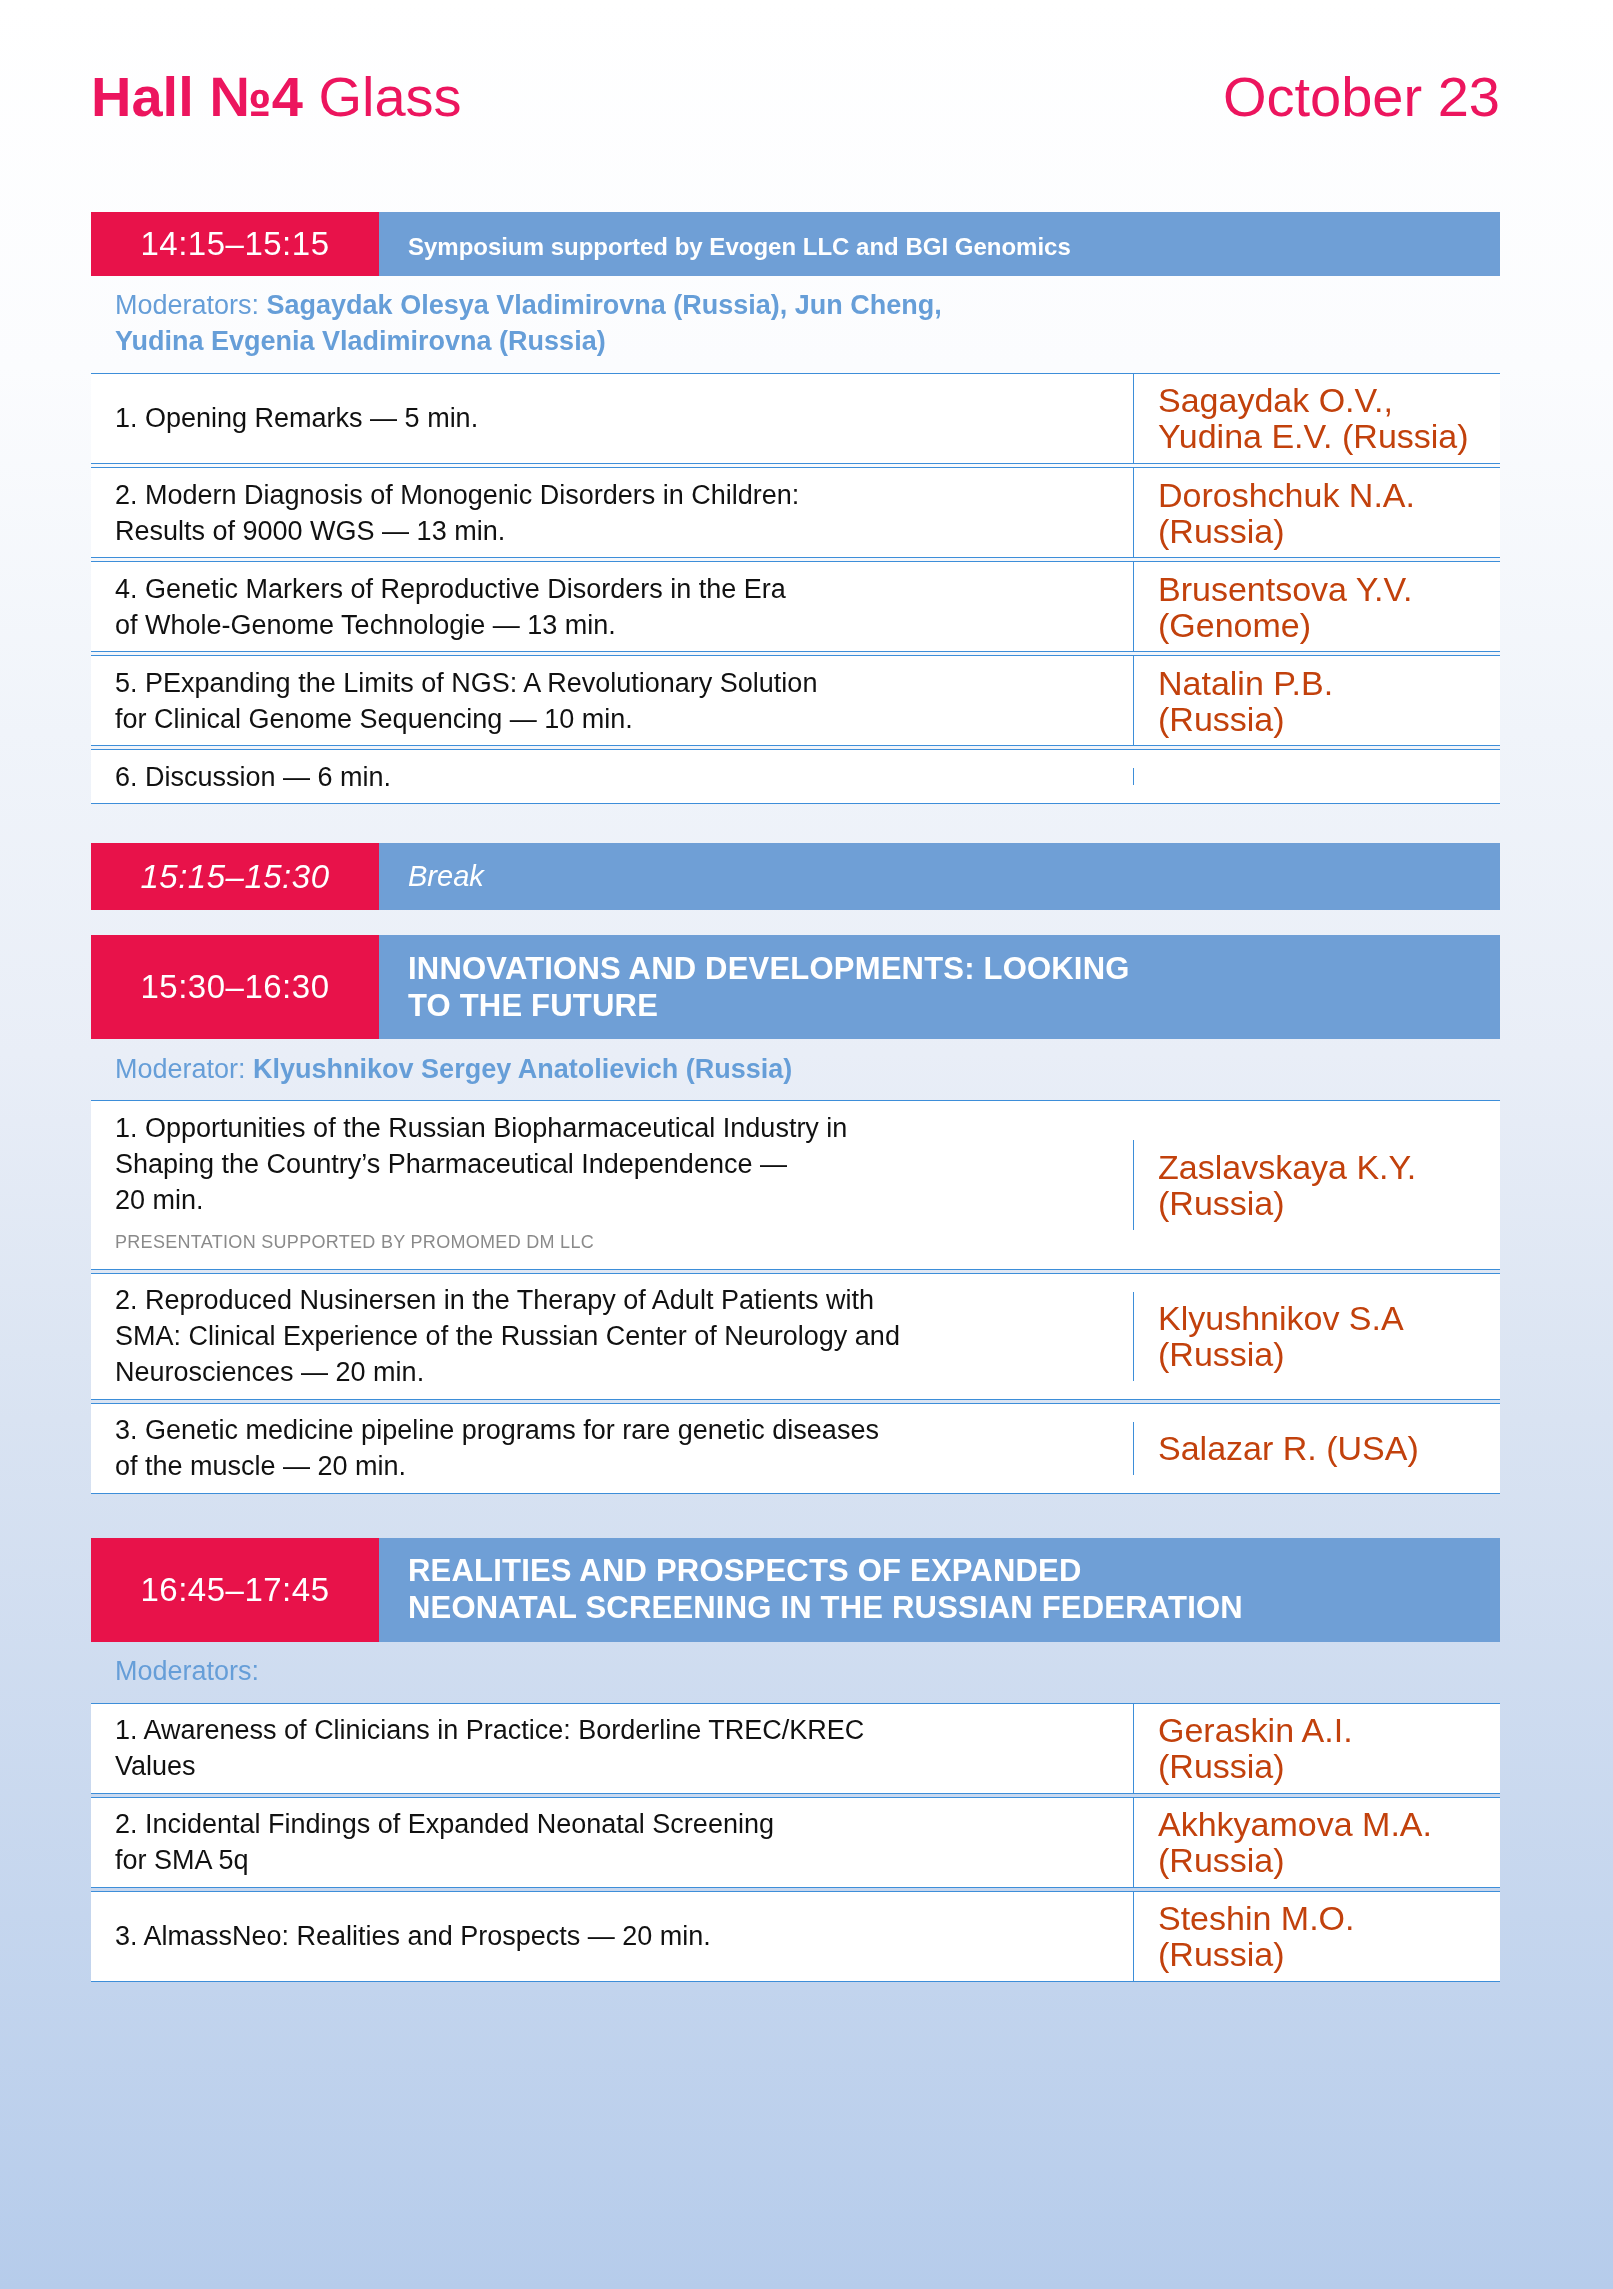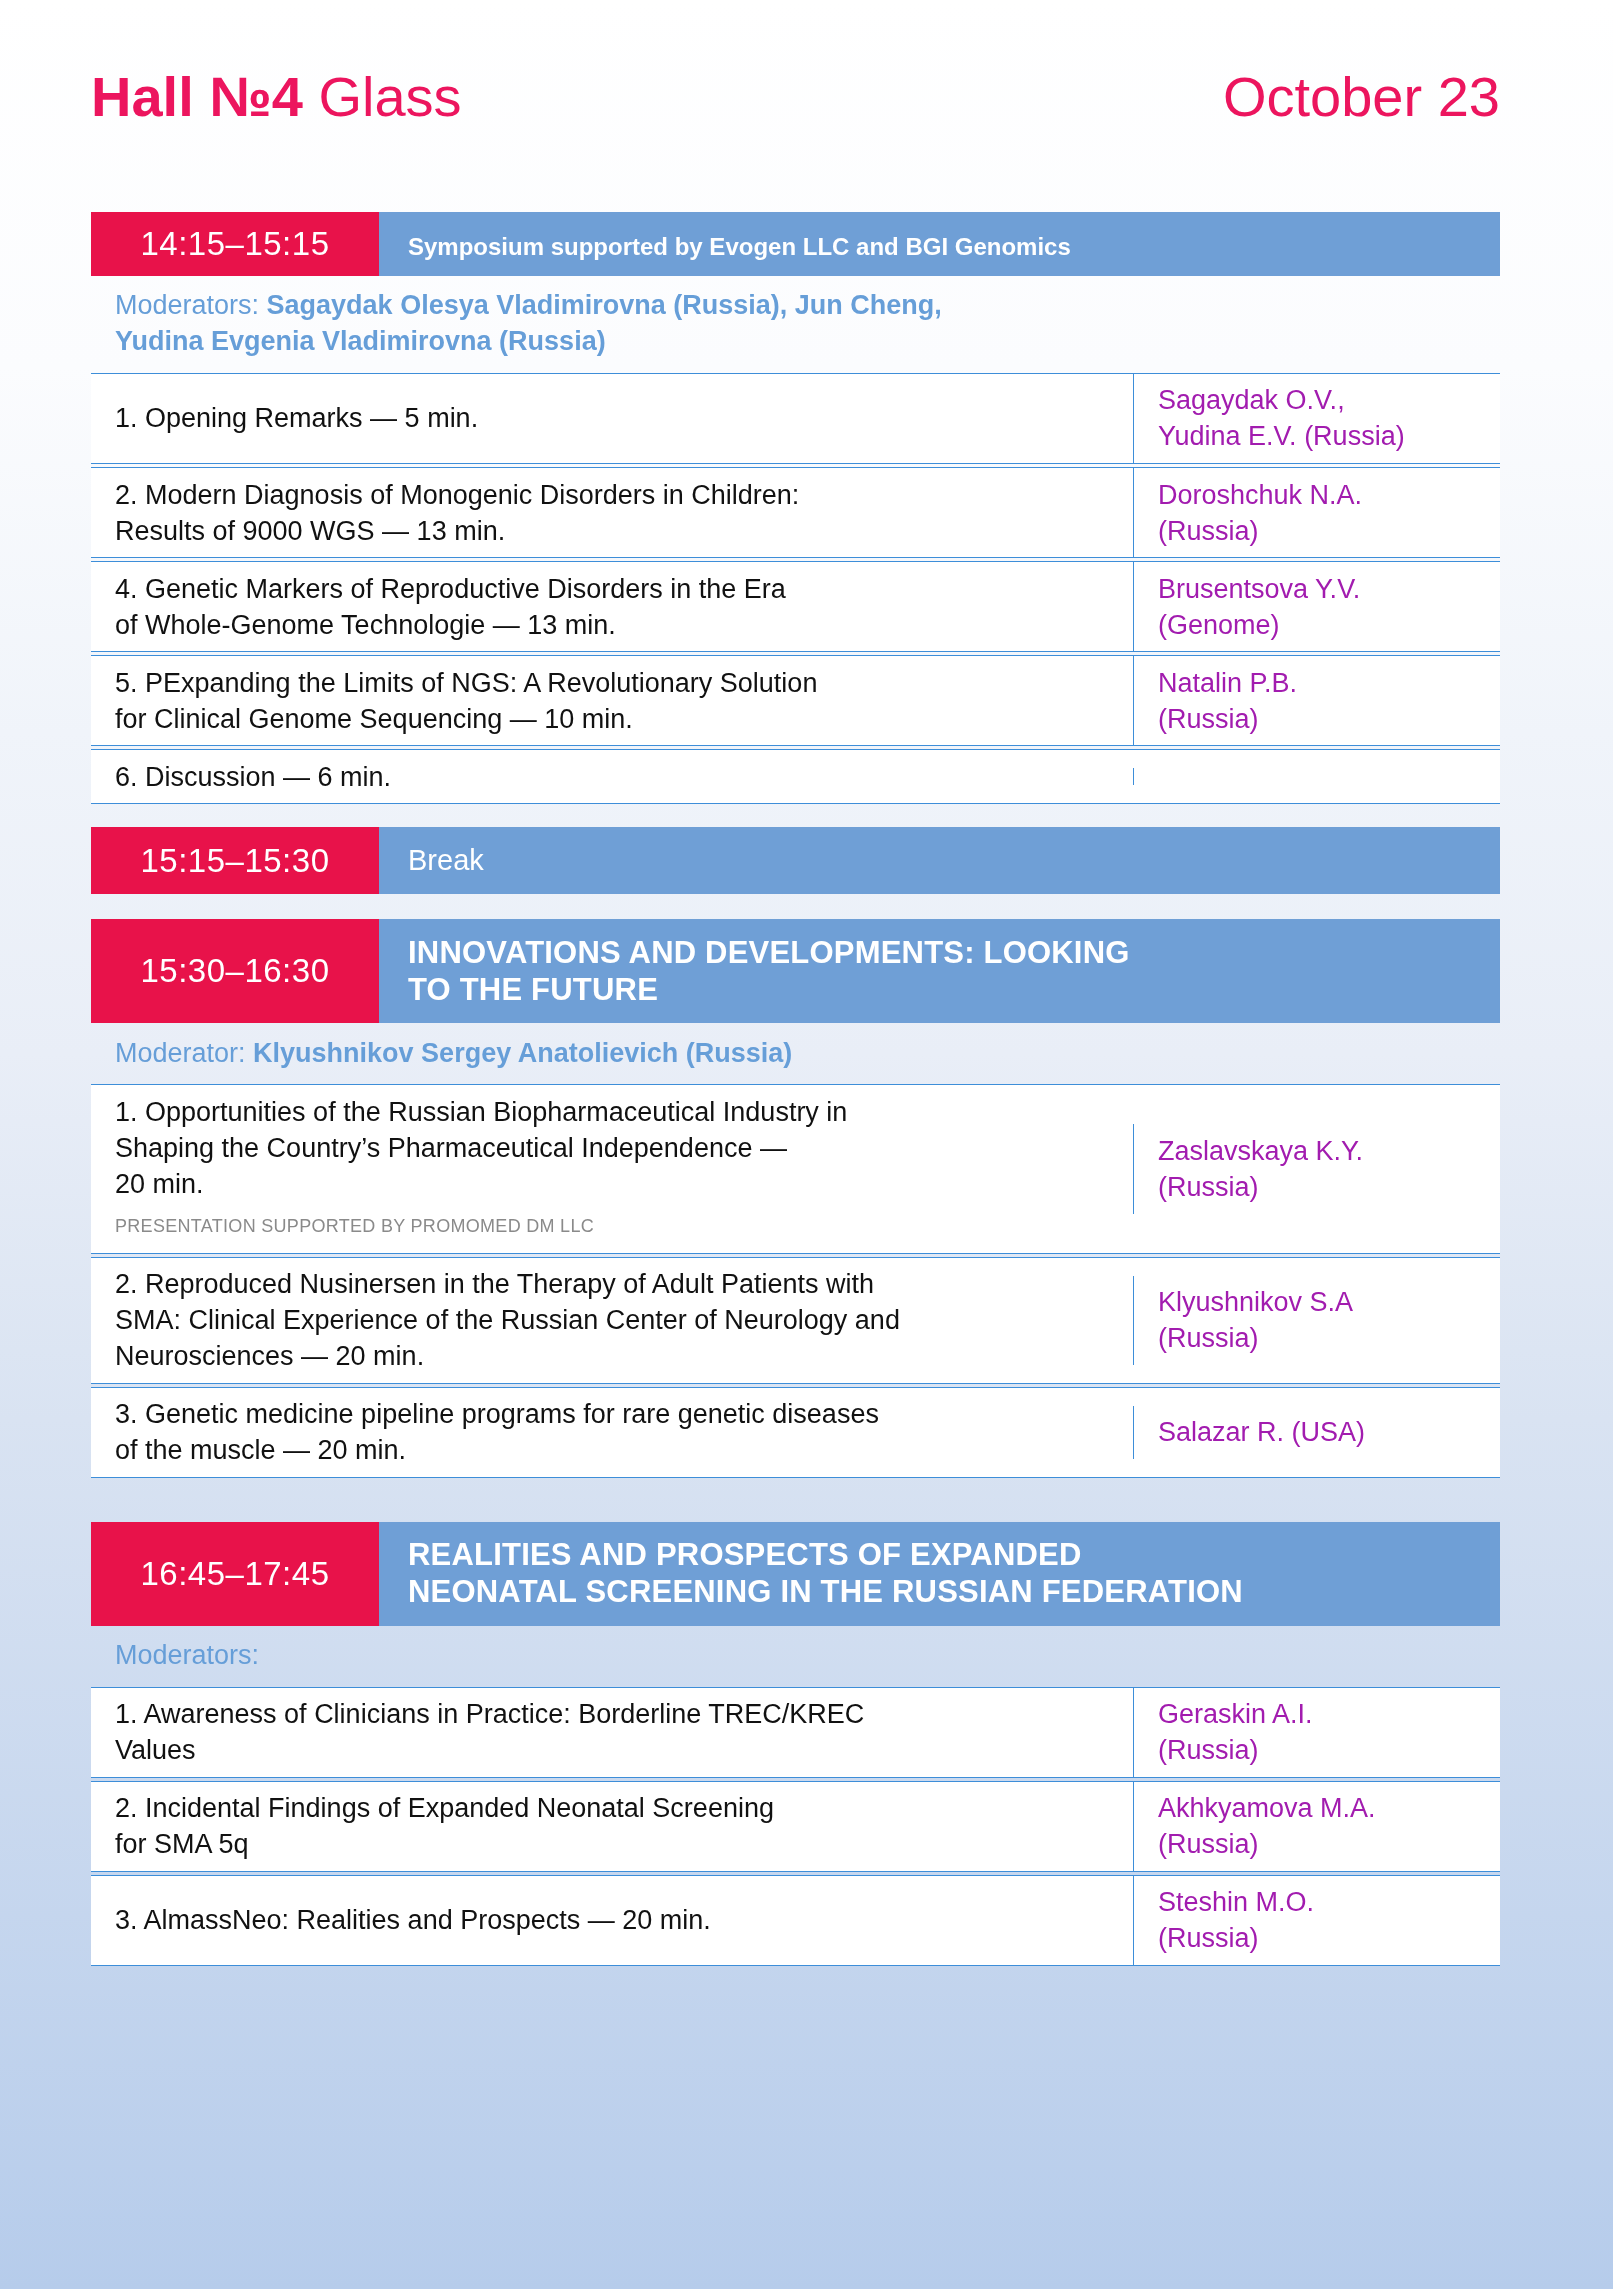--- a/index.html
+++ b/index.html
@@ -22,36 +22,36 @@
   
   .band{display:flex;align-items:stretch;}
   .time-badge{
     width:288px;flex:0 0 288px;background:var(--red);color:#fff;
     display:flex;align-items:center;justify-content:center;font-size:33px;letter-spacing:0.5px;
   }
   .band-body{flex:1;background:var(--band_blue);color:#fff;padding:14.4px 19px 15.4px 29px;}
   .band-title{font-size:31px;font-weight:700;line-height:37px;letter-spacing:0.2px;}
   .band-subtitle{font-size:24px;font-weight:700;margin-top:5.8px;}
   .mt-s1{margin-top:83px;}
-  .mt-brk{margin-top:23px;}
+  .mt-brk{margin-top:39px;font-style:italic;}
   .mt-s2{margin-top:25px;}
   .mt-s3{margin-top:44px;}
   
   .break-band{display:flex;align-items:stretch;height:67px;}
   .break-bar{flex:1;background:var(--band_blue);color:#fff;display:flex;align-items:center;padding-left:29px;font-size:29px;}
   
   .mods{padding:11.5px 29px 13.4px 24px;font-size:27px;line-height:36px;color:var(--mod_blue);}
   .mods-names{font-weight:700;}
   .pre{white-space:pre-line;}
   
   .row{display:flex;align-items:center;background:#fff;border-top:1.9px solid var(--line_blue);border-bottom:1.9px solid var(--line_blue);}
   .row + .row{margin-top:2.9px;}
   .cell{display:flex;flex-direction:column;justify-content:center;}
   .topic{width:1042px;flex:0 0 1042px;padding:8.6px 38px 8.6px 24px;font-size:27px;line-height:36px;color:#111;}
-  .speaker{flex:1;border-left:1.9px solid var(--line_blue);padding:8.6px 9.6px 8.6px 24px;font-size:27px;line-height:36px;color:#a21caf;}
+  .speaker{flex:1;border-left:1.9px solid var(--line_blue);padding:8.6px 9.6px 8.6px 24px;font-size:34px;line-height:36px;color:#c2410c;}
   .note{font-size:18px;color:var(--note_gray);margin-top:6.7px;letter-spacing:0.3px;}
 </style>
 </head>
 <body>
 
 <div class="page">
   <div class="content">
 
     <header class="hdr">
       <div class="hall">

